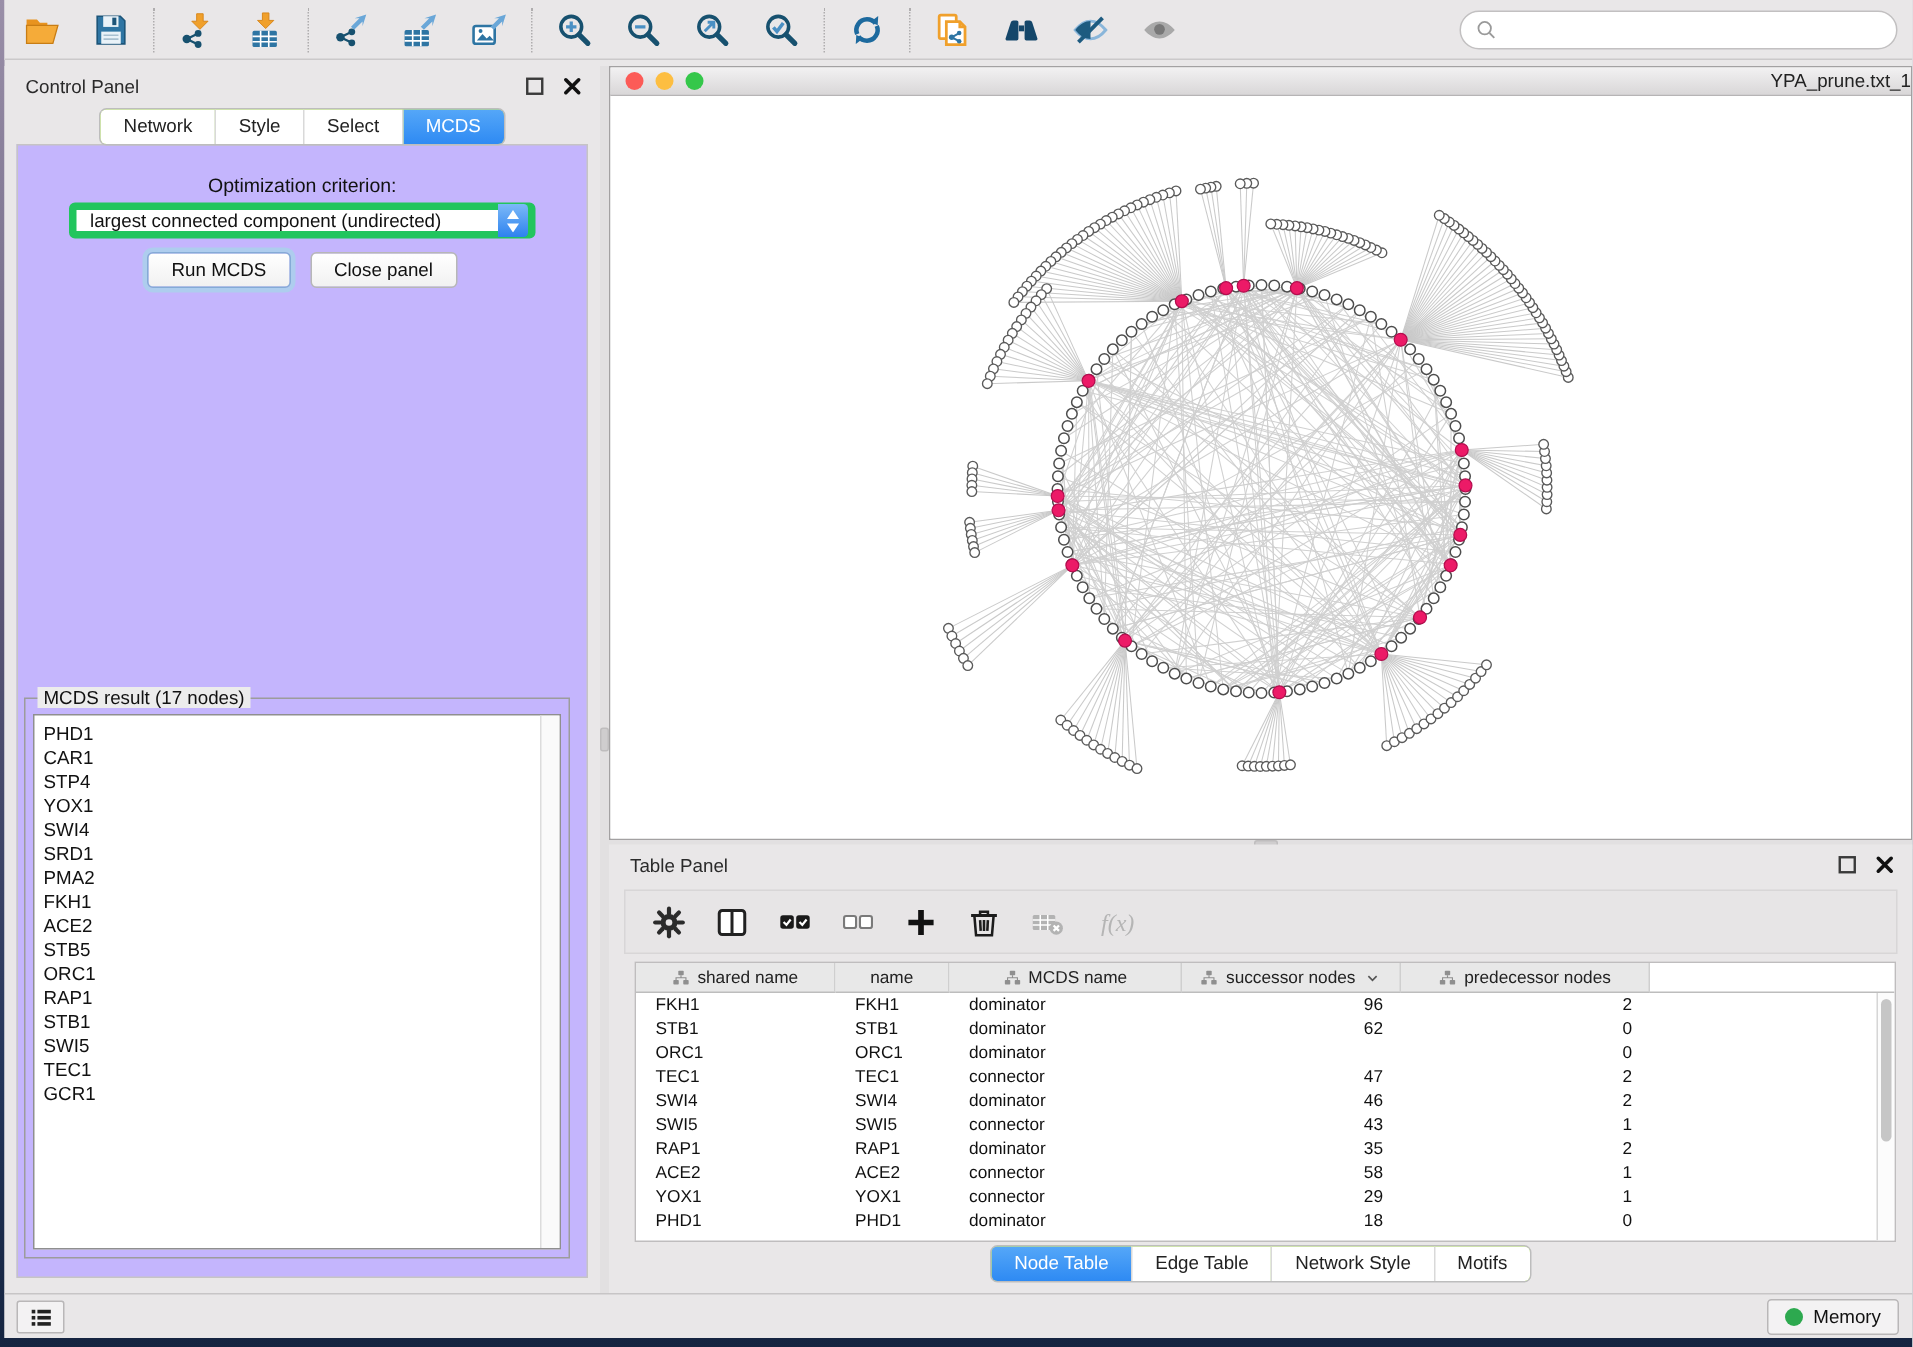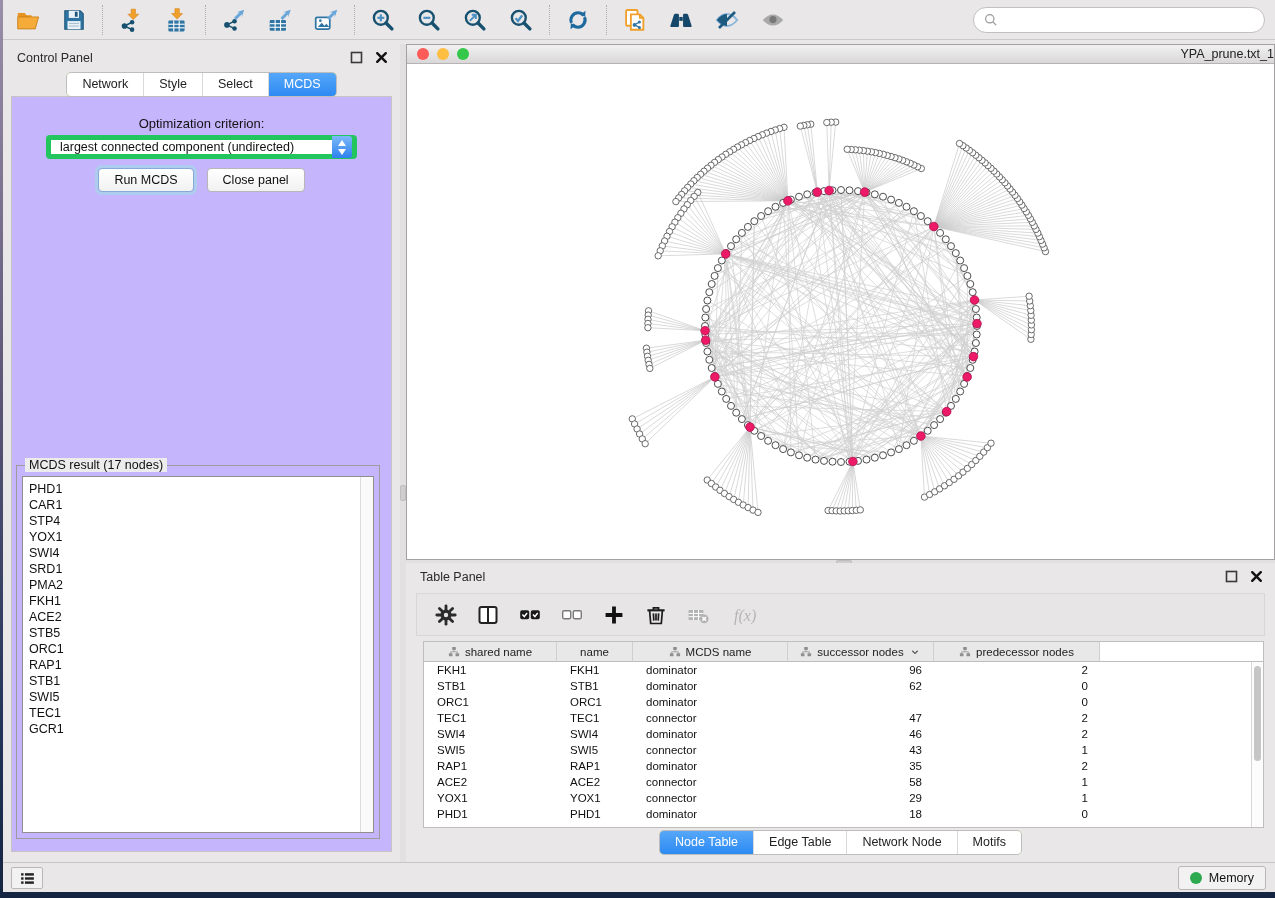--- a/index.html
+++ b/index.html
@@ -1399,21 +1399,21 @@
               <div class="td num" style="width: 166px;">0</div>
             </div>
           </div>
         <div id="tbl-vscroll">
             <div class="thumb"></div>
           </div>
       </div>
       <div id="tp-tabbar"><span class="seg" id="tp-tabs">
             <button class="seg-btn active">Node Table</button>
             <button class="seg-btn">Edge Table</button>
-            <button class="seg-btn">Network Node</button>
+            <button class="seg-btn">Network Style</button>
             <button class="seg-btn">Motifs</button>
           </span></div>
     </div>
 
     <div id="status-bar">
       <div id="status-list-btn">
         <span class="icon">
             <svg viewBox="0 0 24 24">
               <g fill="#222">
                 <rect x="3" y="4.5" width="3.4" height="3.4"></rect>

